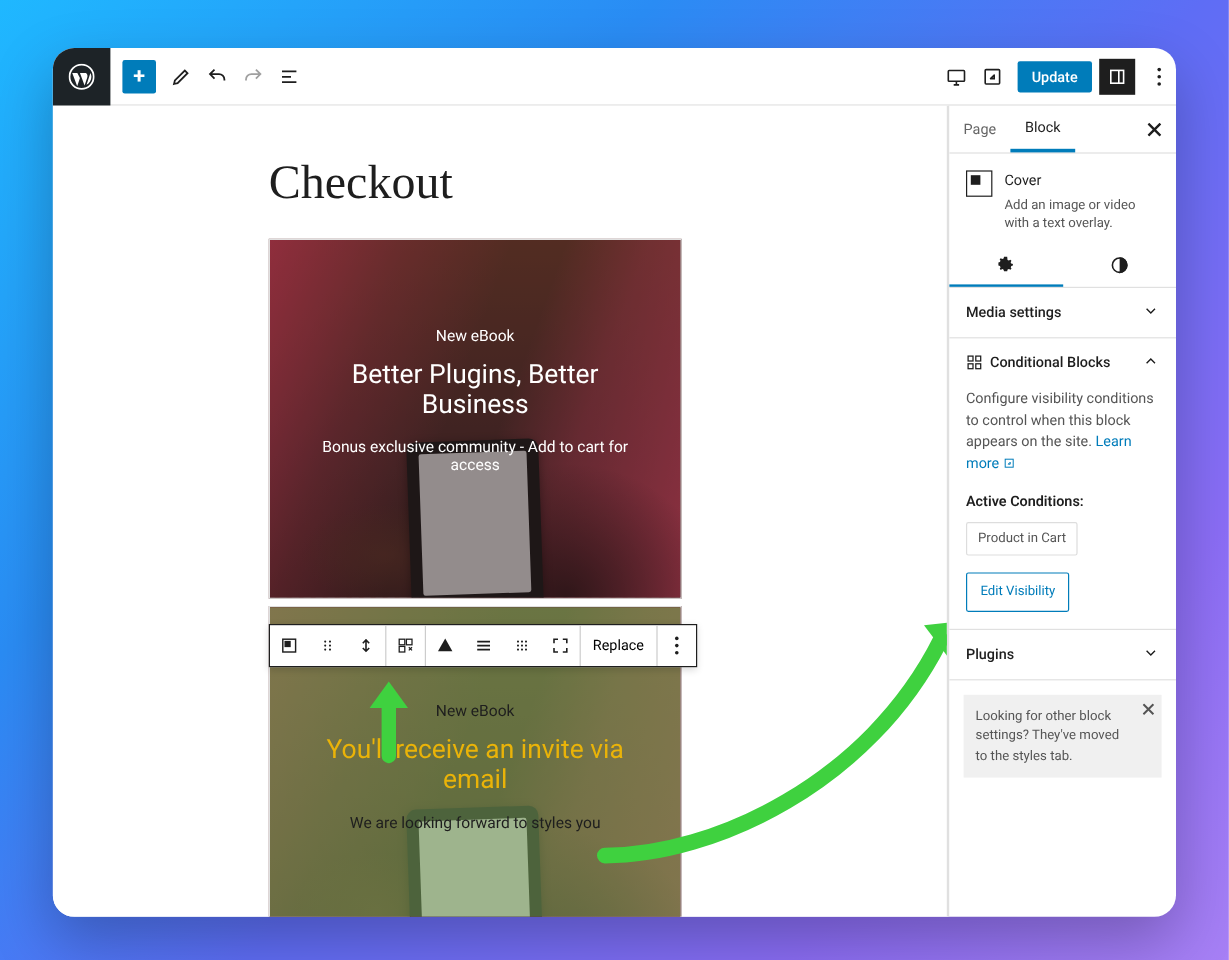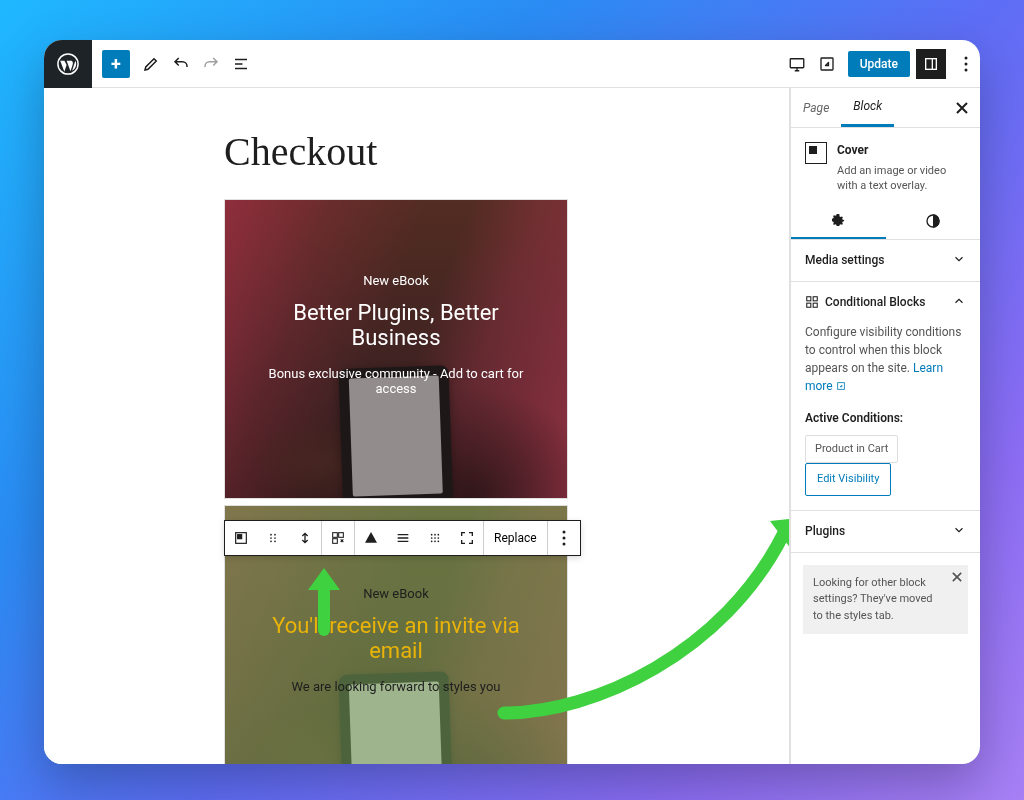--- a/index.html
+++ b/index.html
@@ -118,40 +118,40 @@
   .bt-group:last-child { border-right: none; }
   .bt-btn {
     width: 32px; height: 34px; display: flex; align-items: center; justify-content: center;
     cursor: pointer; color: #1e1e1e;
   }
   .bt-replace { padding: 0 10px; display: flex; align-items: center; font-size: 12px; cursor: pointer; }
   .bt-btn svg { width: 16px; height: 16px; }
   
   .sidebar { width: 190px; border-left: 1px solid #e0e0e0; display: flex; flex-direction: column; overflow-y: auto; font-size: 12px; }
   .sidebar::-webkit-scrollbar { width: 6px; }
-  .sb-tabs { display: flex; align-items: center; border-bottom: 1px solid #e0e0e0; height: 40px; position: relative; font-style: italic; }
+  .sb-tabs { display: flex; align-items: center; border-bottom: 1px solid #e0e0e0; height: 40px; position: relative; }
   .sb-tab { padding: 0 12px; height: 100%; display: flex; align-items: center; cursor: pointer; color: #666; }
   .sb-tab.active { color: #1e1e1e; border-bottom: 3px solid #007cba; }
   .sb-close { margin-left: auto; margin-right: 8px; cursor: pointer; color: #1e1e1e; width:20px; height:20px; display:flex; align-items:center; justify-content:center; }
   .sb-block-head { display: flex; padding: 14px 14px 10px; gap: 10px; }
   .sb-block-head .ic { width: 22px; height: 22px; flex-shrink: 0; border: 1.5px solid #1e1e1e; position: relative; }
   .sb-block-head .ic::after { content:''; position:absolute; left:3px; top:3px; width:8px; height:8px; background:#1e1e1e; }
   .sb-block-head .txt { font-size: 11px; color: #555; line-height: 1.4; }
-  .sb-block-head .txt .nm { font-size: 12px; color: #1e1e1e; font-weight: 700; margin-bottom: 4px; }
+  .sb-block-head .txt .nm { font-size: 12px; color: #1e1e1e; font-weight: 400; margin-bottom: 4px; }
   .sb-subtabs { display: flex; height: 36px; border-bottom: 1px solid #e0e0e0; }
   .sb-subtab { flex: 1; display: flex; align-items: center; justify-content: center; cursor: pointer; }
   .sb-subtab.active { border-bottom: 2px solid #007cba; }
   .sb-panel { border-bottom: 1px solid #e0e0e0; }
   .sb-panel-h { padding: 12px 14px; display: flex; align-items: center; justify-content: space-between; cursor: pointer; font-weight: 500; color:#1e1e1e; }
   .sb-panel-h .chev svg { width: 14px; height: 14px; }
   .sb-panel-body { padding: 0 14px 14px; color: #555; line-height: 1.5; }
   .sb-panel-body a { color: #007cba; text-decoration: none; }
   .pill { display: inline-block; border: 1px solid #ddd; padding: 5px 9px; border-radius: 2px; font-size: 11px; margin-top: 8px; }
   .edit-vis {
-    display: inline-block; border: 1px solid #007cba; color: #007cba;
+    margin-top: 14px; display: inline-block; border: 1px solid #007cba; color: #007cba;
     padding: 7px 11px; font-size: 11px; cursor: pointer; border-radius: 2px; text-align: center;
   }
   .notice {
     margin: 12px; background: #f0f0f0; padding: 10px 26px 10px 10px; position: relative;
     color: #555; font-size: 11px; line-height: 1.5;
   }
   .notice .x { position: absolute; right: 6px; top: 6px; cursor: pointer; color: #555; }
   
   .annot { position: absolute; pointer-events: none; }
   .arrow1 { left: 250px; top: 472px; }

